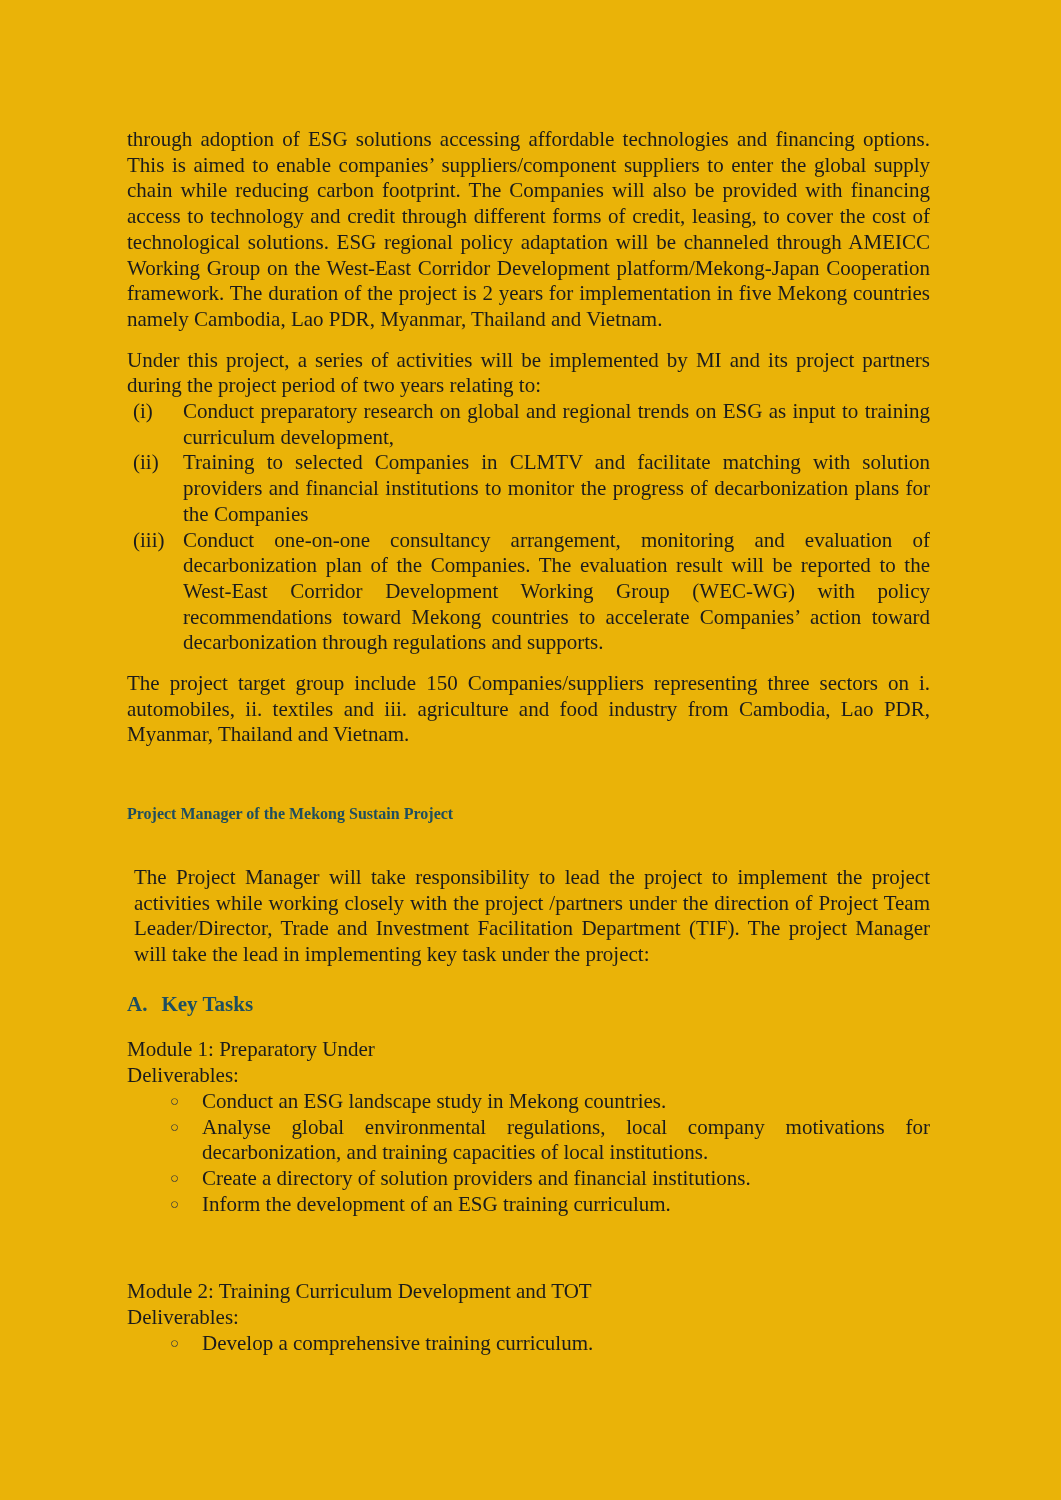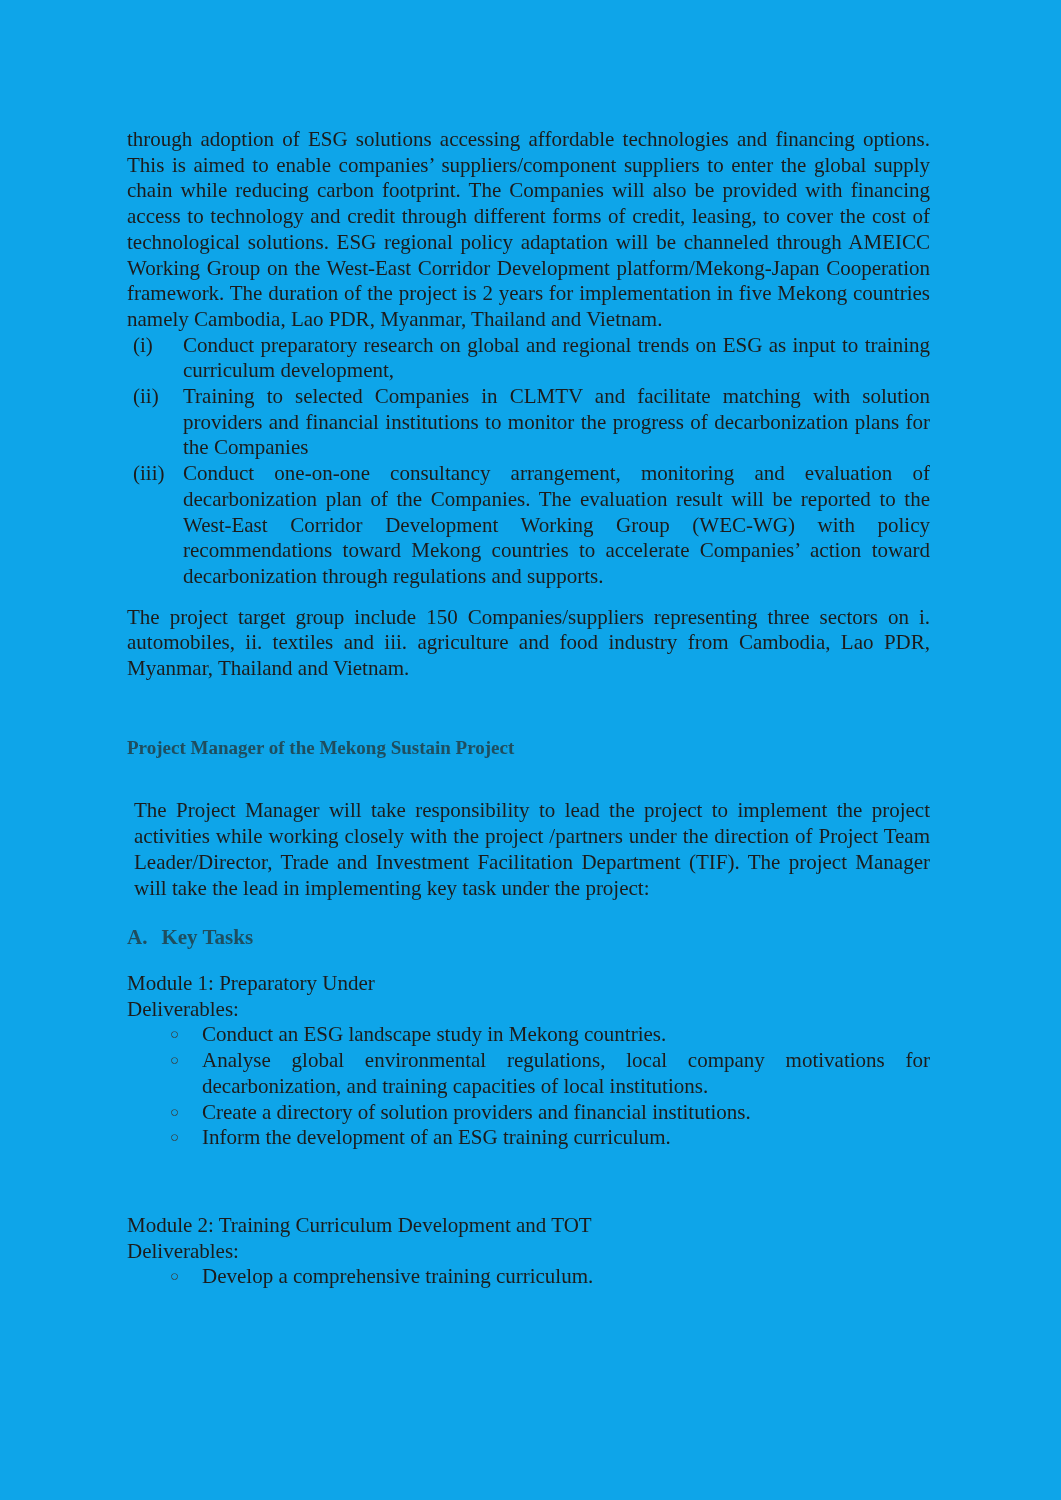--- a/index.html
+++ b/index.html
@@ -1,21 +1,21 @@
 <!DOCTYPE html>
 <html><head>
 <meta charset="utf-8">
 <style>
   html, body { margin: 0; padding: 0; background: #ffffff; }
   .page {
     position: relative;
     width: 1061px;
     height: 1500px;
     box-sizing: border-box;
-    background: #0ea5e9;
+    background: #eab308;
     padding: 127px 131px 0 127px;
     font-family: "Liberation Serif", "DejaVu Serif", serif;
     font-size: 21px;
     line-height: 25.7px;
     color: #1c1c1c;
     overflow: hidden;
   }
   p { margin: 0; }
   .justify { text-align: justify; }
   .para-gap { margin-top: 15px; }
@@ -58,39 +58,40 @@
   .module1 { margin-top: 20px; }
   .module2 { margin-top: 62px; }
 </style>
 </head>
 <body>
 
 <div class="page">
 
   <p class="justify">through adoption of ESG solutions accessing affordable technologies and financing options. This is aimed to enable companies’ suppliers/component suppliers to enter the global supply chain while reducing carbon footprint. The Companies will also be provided with financing access to technology and credit through different forms of credit, leasing, to cover the cost of technological solutions. ESG regional policy adaptation will be channeled through AMEICC Working Group on the West-East Corridor Development platform/Mekong-Japan Cooperation framework. The duration of the project is 2 years for implementation in five Mekong countries namely Cambodia, Lao PDR, Myanmar, Thailand and Vietnam.</p>
 
+  <p class="justify para-gap">Under this project, a series of activities will be implemented by MI and its project partners during the project period of two years relating to:</p>
 
   <div class="rlist">
     <div class="ritem">
       <span class="rmarker">(i)</span>
       <div class="rtext justify">Conduct preparatory research on global and regional trends on ESG as input to training curriculum development,</div>
     </div>
     <div class="ritem">
       <span class="rmarker">(ii)</span>
       <div class="rtext justify">Training to selected Companies in CLMTV and facilitate matching with solution providers and financial institutions to monitor the progress of decarbonization plans for the Companies</div>
     </div>
     <div class="ritem">
       <span class="rmarker">(iii)</span>
       <div class="rtext justify">Conduct one-on-one consultancy arrangement, monitoring and evaluation of decarbonization plan of the Companies. The evaluation result will be reported to the West-East Corridor Development Working Group (WEC-WG) with policy recommendations toward Mekong countries to accelerate Companies’ action toward decarbonization through regulations and supports.</div>
     </div>
   </div>
 
   <p class="justify para-gap">The project target group include 150 Companies/suppliers representing three sectors on i. automobiles, ii. textiles and iii. agriculture and food industry from Cambodia, Lao PDR, Myanmar, Thailand and Vietnam.</p>
 
-  <h2 class="doc-heading" style="font-size:19px; margin-bottom:0;">Project Manager of the Mekong Sustain Project</h2>
+  <h2 class="doc-heading" style="font-size:16px; margin-bottom:0;">Project Manager of the Mekong Sustain Project</h2>
 
   <p class="justify para4">The Project Manager will take responsibility to lead the project to implement the project activities while working closely with the project /partners under the direction of Project Team Leader/Director, Trade and Investment Facilitation Department (TIF). The project Manager will take the lead in implementing key task under the project:</p>
 
   <h3 class="key-tasks" style="font-size:21px; margin-bottom:0;"><span class="kt-marker">A.</span><span class="kt-label">Key Tasks</span></h3>
 
   <div class="module1">
     <p>Module 1: Preparatory Under</p>
     <p>Deliverables:</p>
     <div>
       <div class="bitem">

